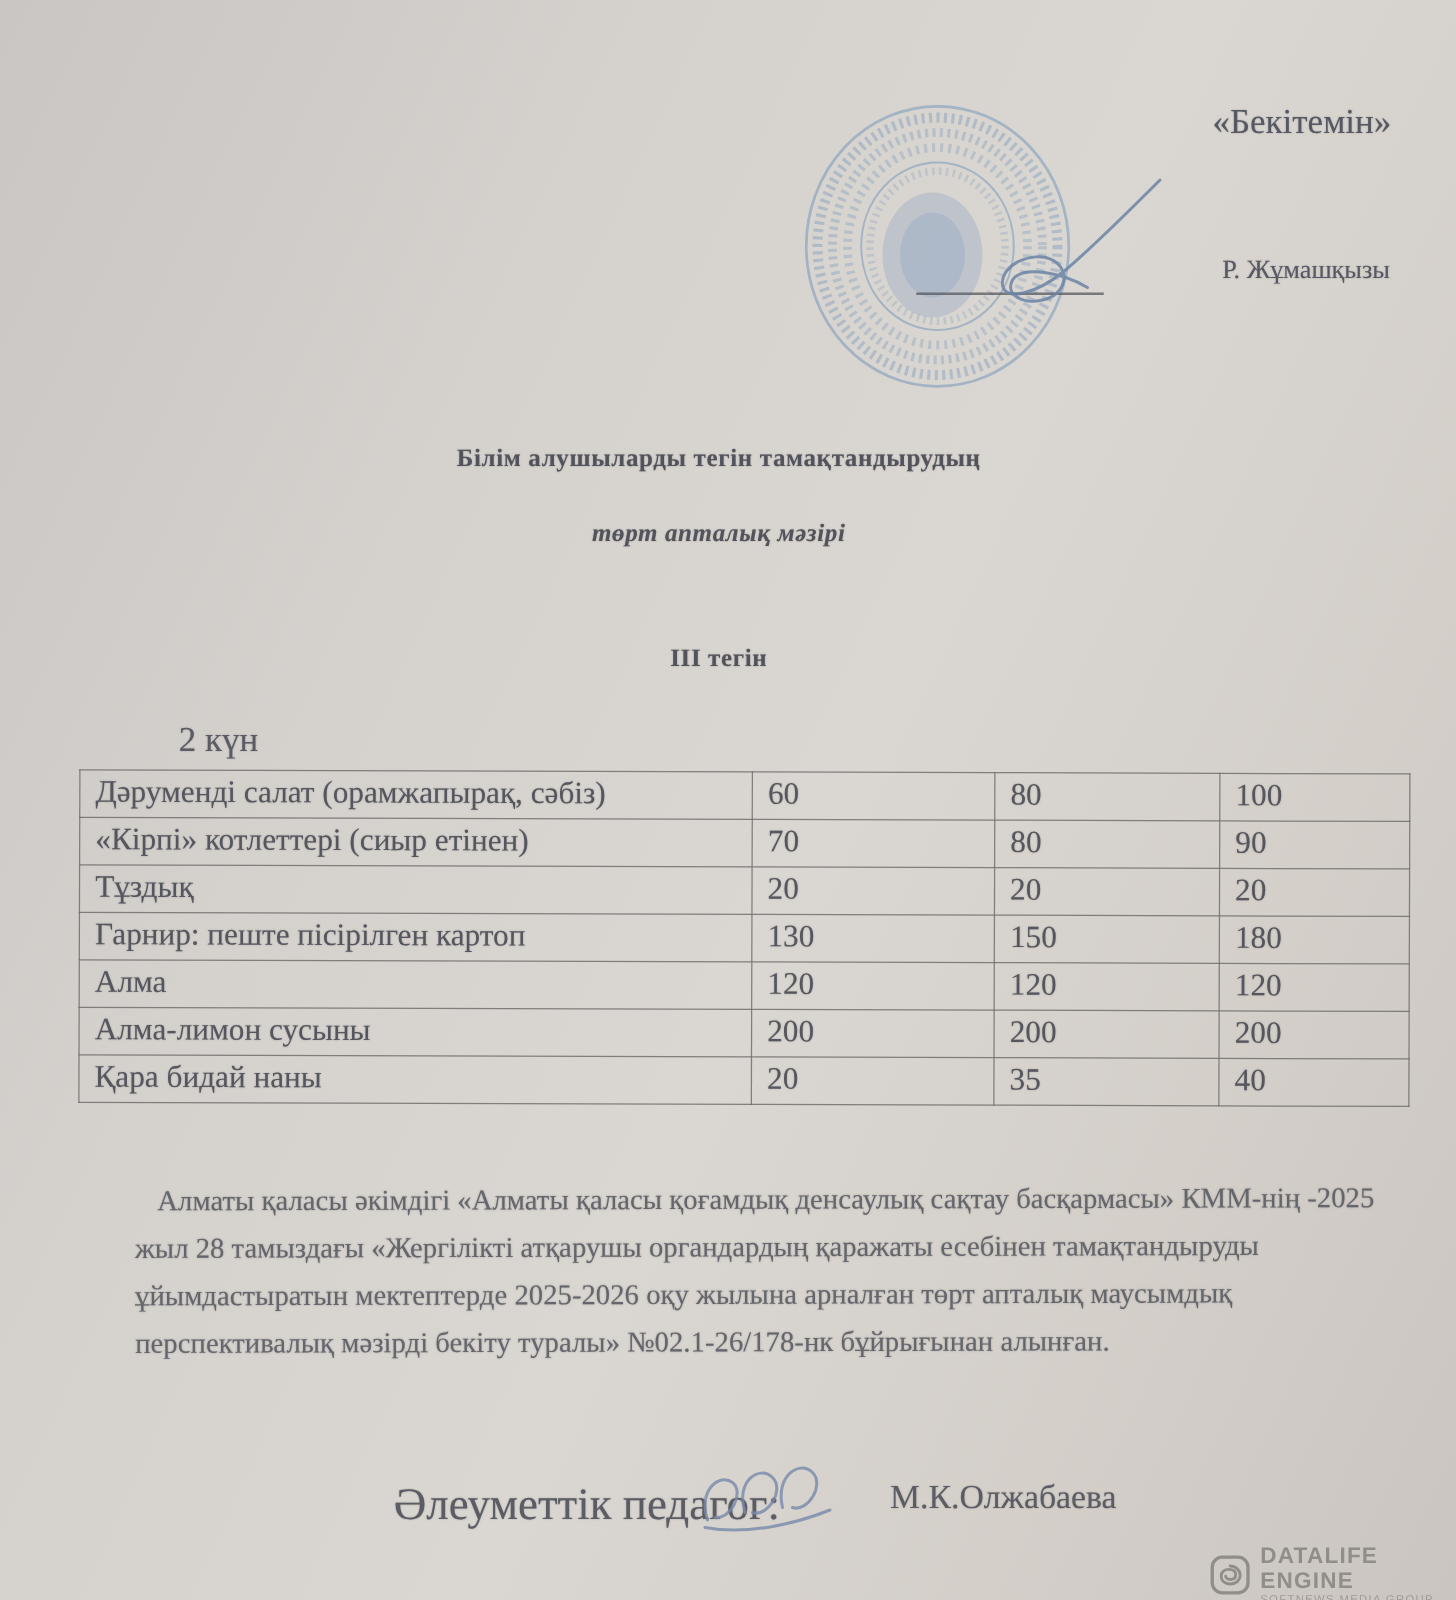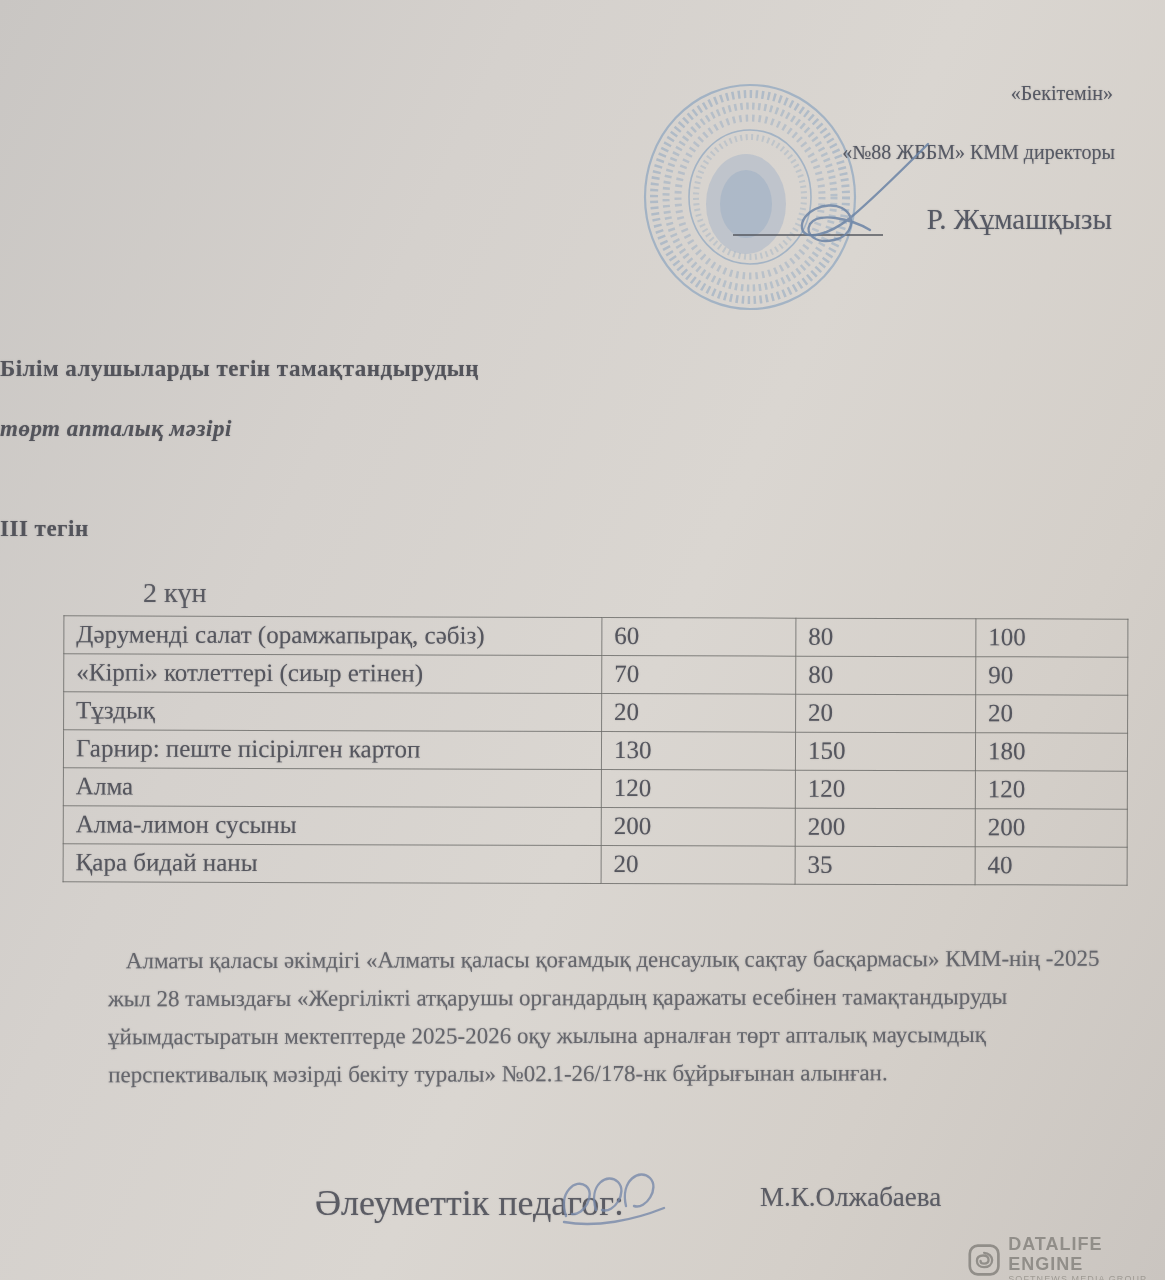--- a/index.html
+++ b/index.html
@@ -8,39 +8,39 @@
     width: 1165px;
     height: 1280px;
     overflow: hidden;
     background: linear-gradient(115deg, #c9c6c3 0%, #d5d1cd 30%, #dad6d1 55%, #d4cfc9 78%, #cac5c0 100%);
     font-family: "Liberation Serif", "DejaVu Serif", serif;
     color: #585962;
   }
   .soft { text-shadow: 0 0 1.3px rgba(95,95,102,0.5); }
 
   
-  .approve-line { position: absolute; text-align: right; font-size: 20px; color: #565964; }
+  .approve-line { position: absolute; text-align: right; font-size: 28px; color: #565964; }
   .approve-1 { top: 82px;  right: 52px; }
   .approve-2 { top: 141px; right: 50px; }
-  .approve-3 { top: 203px; right: 53px; font-size: 29px; }
+  .approve-3 { top: 203px; right: 53px; font-size: 21px; }
   .sig-line {
     position: absolute; left: 733px; top: 234px; width: 150px; height: 2px;
     background: rgba(85,88,95,0.75);
   }
 
   
   .stamp { position: absolute; left: 638px; top: 80px; width: 224px; height: 234px; }
 
   
   .dir-sig { position: absolute; left: 760px; top: 138px; width: 180px; height: 115px; }
 
   
   .title-line {
-    position: absolute; left: 0; width: 1150px; 
-    font-weight: bold; font-size: 23px; color: #53545b; letter-spacing: 0.5px;
+    position: absolute; left: 0; width: 1150px; text-align: center;
+    font-weight: bold; font-size: 20px; color: #53545b; letter-spacing: 0.5px;
   }
   .t1 { top: 356px; } .t2 { top: 416px; font-style: italic; } .t3 { top: 466px; } .t4 { top: 516px; }
 
   .day-label { position: absolute; left: 143px; top: 577px; font-size: 28px; color: #5a5b63; }
 
   
   .menu-table {
     position: absolute; left: 63px; top: 617px; width: 1064px;
     border-collapse: collapse; table-layout: fixed;
     transform: rotate(0.18deg);
@@ -56,21 +56,21 @@
   
   .note {
     position: absolute; left: 108px; top: 941px; width: 1014px;
     font-size: 23px; line-height: 38px; color: #65666c;
     text-indent: 18px; transform: rotate(-0.15deg);
     text-shadow: 0 0 1.6px rgba(100,100,106,0.5);
   }
 
   
   .footer-role { position: absolute; left: 315px; top: 1182px; font-size: 36px; color: #5b5c64; }
-  .footer-name { position: absolute; left: 712px; top: 1182px; font-size: 27px; color: #5b5c64; margin-left: 48px; }
+  .footer-name { position: absolute; left: 712px; top: 1182px; font-size: 27px; color: #5b5c64; }
   .ped-sig { position: absolute; left: 548px; top: 1158px; width: 140px; height: 80px; }
 
   
   .watermark {
     position: absolute; left: 968px; top: 1234px;
     display: flex; align-items: center; gap: 8px;
     font-family: "Liberation Sans", "DejaVu Sans", sans-serif;
     opacity: 0.9;
   }
   .wm-text { display: flex; flex-direction: column; }
@@ -89,21 +89,20 @@
       <ellipse cx="112" cy="117" rx="84" ry="91" stroke-width="7" stroke-dasharray="2.5 3.5" opacity="0.65"></ellipse>
       <ellipse cx="112" cy="117" rx="72" ry="79" stroke-width="7" stroke-dasharray="2.5 4" opacity="0.6"></ellipse>
       <ellipse cx="112" cy="117" rx="61" ry="67" stroke-width="1.6"></ellipse>
       <ellipse cx="112" cy="117" rx="54" ry="60" stroke-width="6" stroke-dasharray="2 3.5" opacity="0.5"></ellipse>
     </g>
     <ellipse cx="108" cy="124" rx="40" ry="50" fill="#7d9cc2" opacity="0.28"></ellipse>
     <ellipse cx="108" cy="124" rx="26" ry="34" fill="#6f93ba" opacity="0.22"></ellipse>
   </svg>
 
   <div class="approve-line approve-1 soft">«Бекітемін»</div>
-  <div class="approve-line approve-2 soft">«№88 ЖББМ» КММ директоры</div>
   <div class="sig-line"></div>
   <svg class="dir-sig" viewBox="0 0 180 115">
     <path d="M168,6 C140,34 112,62 90,80 C70,96 44,104 42,90 C40,74 66,62 82,70 C97,78 93,98 74,102 C57,106 44,97 50,86 C58,74 90,80 110,92" fill="none" stroke="#6b84a6" stroke-width="2.4" opacity="0.85" stroke-linecap="round"></path>
   </svg>
   <div class="approve-line approve-3 soft">Р. Жұмашқызы</div>
 
   <div class="title-line t1 soft">Білім алушыларды тегін тамақтандырудың</div>
   <div class="title-line t2 soft">төрт апталық мәзірі</div>
   <div class="title-line t4 soft">ІІІ тегін</div>
 

